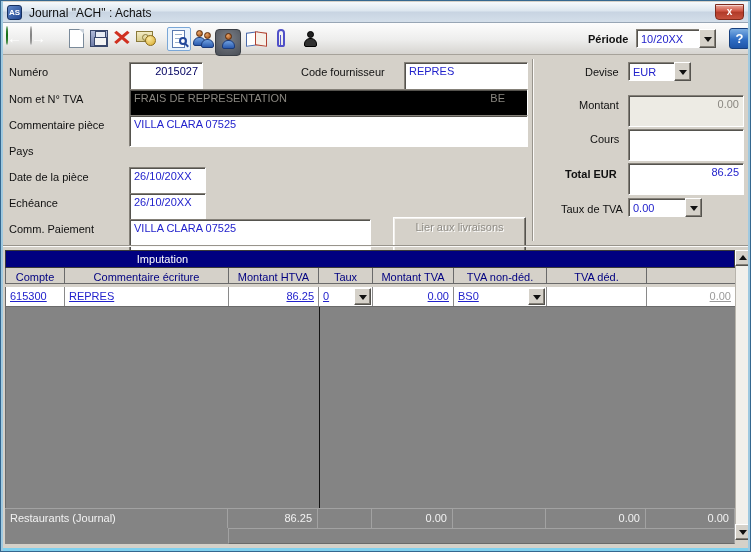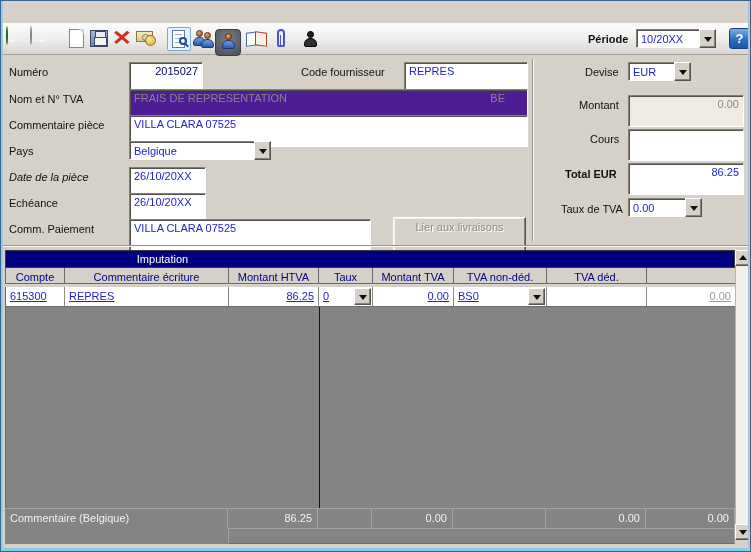--- a/index.html
+++ b/index.html
@@ -88,21 +88,21 @@
 
   
   .sunken{
     background:#fff;
     border:1px solid; border-color:#848078 #FFFFFF #FFFFFF #848078;
     box-shadow: inset 1px 1px 0 #55534E;
   }
   .fld{ position:absolute; height:32px; font-size:11px; line-height:15px; padding:1px 4px 0 4px; color:#2222CC; white-space:nowrap; overflow:hidden;}
   .fld.dark{ color:#000060;}
   .fld.right{ text-align:right;}
-  .fld.disabled{ background:#4c1d95; color:#8A8780;}
+  .fld.disabled{ background:#000000; color:#8A8780;}
   .fld.dim{ background:#EDEBE4; color:#8A8780;}
   .lbl{ position:absolute; font-size:11px; color:#101010; white-space:nowrap;}
   .lbl.b{ font-weight:bold;}
 
   .dd{ position:absolute; height:19px;}
   .dd .dd-val{ position:absolute; left:0; top:0; bottom:0; right:16px; background:#fff;
     border:1px solid; border-color:#848078 #FFFFFF #FFFFFF #848078; box-shadow: inset 1px 1px 0 #55534E;
     color:#2222CC; font-size:11px; line-height:16px; padding:1px 5px 0 4px; white-space:nowrap; overflow:hidden;}
   .dd .dd-btn{ position:absolute; right:0; top:0; bottom:0; width:17px;
     background:#D5D1C9; border:1px solid; border-color:#FFFFFF #55534E #55534E #FFFFFF;
@@ -168,20 +168,25 @@
     border-left:1px solid #B8B4AC;}
   .sb-btn{ position:absolute; left:734px; width:16px; height:16px; background:#D5D1C9;
     border:1px solid; border-color:#FFFFFF #55534E #55534E #FFFFFF; box-shadow: inset -1px -1px 0 #848078;}
 </style>
 </head>
 <body>
 
 <div class="window">
   <div class="frame"></div>
 
+  <div class="titlebar">
+    <span class="app-badge">AS</span>
+    <span class="title-text">Journal "ACH" : Achats</span>
+    <span class="close-btn">x</span>
+  </div>
 
   <div class="toolbar">
     <span class="tbi" style="left:4px;">
       <span class="nav-circle nav-back"><span class="nav-arrow">←</span></span>
     </span>
     <span class="tbi" style="left:28px;">
       <span class="nav-circle nav-fwd"><span class="nav-arrow">→</span></span>
     </span>
 
     <span class="tbi" style="left:63px;">
@@ -260,28 +265,22 @@
   <span class="lbl" style="left:8px; top:92px;">Nom et N° TVA</span>
   <div class="fld sunken disabled" style="left:128px; top:88px; width:399px;">
     <span style="float:left;">FRAIS DE REPRESENTATION</span>
     <span style="float:right; padding-right:18px;">BE</span>
   </div>
 
   <span class="lbl" style="left:8px; top:118px;">Commentaire pièce</span>
   <div class="fld sunken" style="left:128px; top:114px; width:399px;">VILLA CLARA 07525</div>
 
   <span class="lbl" style="left:8px; top:144px;">Pays</span>
-  <div class="dd" style="left:128px; top:140px; width:142px;">
-    <span class="dd-val">Belgique</span>
-    <span class="dd-btn">
-        <span class="tri-dn"></span>
-      </span>
-  </div>
-
-  <span class="lbl" style="left:8px; top:170px;font-style:italic;">Date de la pièce</span>
+
+  <span class="lbl" style="left:8px; top:170px;">Date de la pièce</span>
   <div class="fld sunken" style="left:128px; top:166px; width:77px;">26/10/20XX</div>
 
   <span class="lbl" style="left:8px; top:196px;">Echéance</span>
   <div class="fld sunken" style="left:128px; top:192px; width:77px;">26/10/20XX</div>
 
   <span class="lbl" style="left:8px; top:222px;">Comm. Paiement</span>
   <div class="fld sunken" style="left:128px; top:218px; width:242px;">VILLA CLARA 07525</div>
 
   <div class="raised-btn" style="left:392px; top:216px; width:133px; height:38px; line-height:19px;">Lier aux livraisons</div>
 
@@ -348,21 +347,21 @@
     <span class="data-cell"></span>
     <span class="data-cell right gray">0.00</span>
   </div>
 
   <div class="tbl-body">
     <span class="vline"></span>
   </div>
 
   <div class="totals">
     <div class="tot-row">
-      <span class="tot-cell">Commentaire (Belgique)</span>
+      <span class="tot-cell">Restaurants (Journal)</span>
       <span class="tot-cell right">86.25</span>
       <span class="tot-cell"></span>
       <span class="tot-cell right">0.00</span>
       <span class="tot-cell"></span>
       <span class="tot-cell right">0.00</span>
       <span class="tot-cell right">0.00</span>
     </div>
     <div class="tot-empty-b"></div>
   </div>
 

